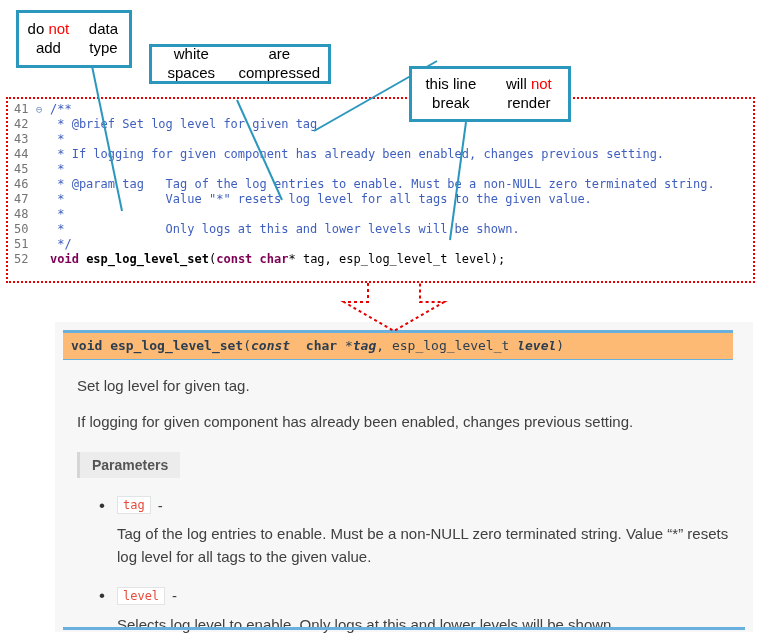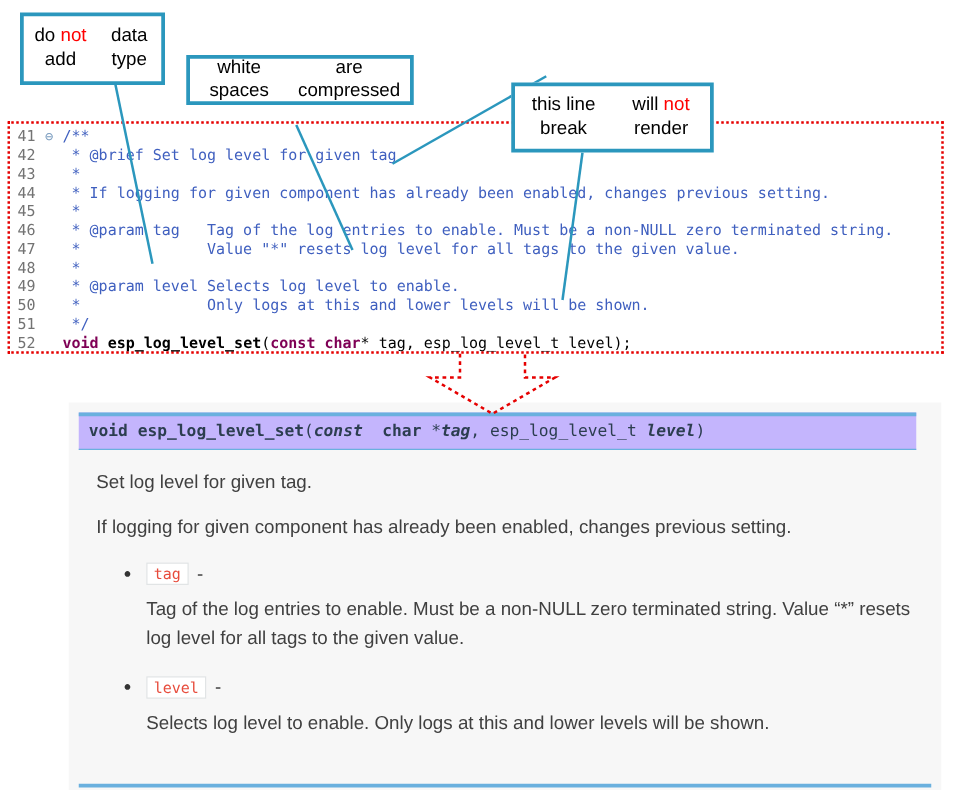--- a/index.html
+++ b/index.html
@@ -27,21 +27,21 @@
   .cl{white-space:pre;font-family:"DejaVu Sans Mono",monospace;font-size:12px;line-height:15px;height:15px;}
   .ln{display:inline-block;width:22px;margin-left:6px;color:#737373;}
   .fold{display:inline-block;width:14px;color:#7a9cbf;font-size:11px;}
   .cmt{color:#3f5fbf;}
   .kw{color:#7f0055;font-weight:bold;}
   .fn{color:#000;font-weight:bold;}
 
   
   .docs{position:absolute;left:55px;top:322px;width:698px;height:310px;background:#f7f7f7;
         z-index:1;box-sizing:border-box;}
-  .sig{margin:8px 20px 0 8px;background:#c4b5fd;border-top:3px solid #6ab0de;border-bottom:1px solid #6ab0de;
+  .sig{margin:8px 20px 0 8px;background:#fdba74;border-top:3px solid #6ab0de;border-bottom:1px solid #6ab0de;
        padding:3px 8px;font-family:"DejaVu Sans Mono",monospace;font-size:13px;line-height:20px;
        color:#2c3e50;white-space:pre;}
   .s-b{font-weight:bold;}
   .s-bi{font-weight:bold;font-style:italic;}
   .para{margin:15px 12px 0 22px;font-size:15px;color:#404040;line-height:1.4;}
   .params-label{display:inline-block;margin:20px 0 0 22px;padding:5px 12px;background:#ececec;
                 border-left:3px solid #d6d6d6;font-size:14px;font-weight:bold;color:#555;}
   .pitem{margin:18px 0 0 44px;}
   .phead{font-size:15px;color:#404040;display:flex;align-items:center;}
   .bullet{font-size:17px;color:#333;margin-right:12px;line-height:1;}
@@ -79,32 +79,32 @@
 
   <div class="code">
     <div class="cl"><span class="ln">41</span><span class="fold">⊖</span><span class="cmt">/**</span></div>
     <div class="cl"><span class="ln">42</span><span class="fold"></span><span class="cmt"> * @brief Set log level for given tag</span></div>
     <div class="cl"><span class="ln">43</span><span class="fold"></span><span class="cmt"> *</span></div>
     <div class="cl"><span class="ln">44</span><span class="fold"></span><span class="cmt"> * If logging for given component has already been enabled, changes previous setting.</span></div>
     <div class="cl"><span class="ln">45</span><span class="fold"></span><span class="cmt"> *</span></div>
     <div class="cl"><span class="ln">46</span><span class="fold"></span><span class="cmt"> * @param tag   Tag of the log entries to enable. Must be a non-NULL zero terminated string.</span></div>
     <div class="cl"><span class="ln">47</span><span class="fold"></span><span class="cmt"> *              Value "*" resets log level for all tags to the given value.</span></div>
     <div class="cl"><span class="ln">48</span><span class="fold"></span><span class="cmt"> *</span></div>
-    <div class="cl"><span class="ln">49</span><span class="fold"></span><span class="cmt"> * @param level Selects log level to enable.</span></div>
     <div class="cl"><span class="ln">50</span><span class="fold"></span><span class="cmt"> *              Only logs at this and lower levels will be shown.</span></div>
     <div class="cl"><span class="ln">51</span><span class="fold"></span><span class="cmt"> */</span></div>
     <div class="cl"><span class="ln">52</span><span class="fold"></span><span class="kw">void</span><span> </span><span class="fn">esp_log_level_set</span><span>(</span><span class="kw">const</span><span> </span><span class="kw">char</span><span>* tag, esp_log_level_t level);</span></div>
   </div>
 
   <div class="docs">
     <div class="sig"><span class="s-b">void</span><span> </span><span class="s-b">esp_log_level_set</span><span>(</span><span class="s-bi">const</span><span>  </span><span class="s-b">char</span><span> *</span><span class="s-bi">tag</span><span>, </span><span>esp_log_level_t </span><span class="s-bi">level</span><span>)</span></div>
 
     <p class="para">Set log level for given tag.</p>
     <p class="para">If logging for given component has already been enabled, changes previous setting.</p>
 
+    <div class="params-label">Parameters</div>
 
     <div class="pitem">
       <div class="phead">
         <span class="bullet">•</span>
         <span class="chip">tag</span>
         <span class="dash">-</span>
       </div>
       <div class="pdesc">Tag of the log entries to enable. Must be a non-NULL zero terminated string. Value “*” resets log level for all tags to the given value.</div>
     </div>
 

